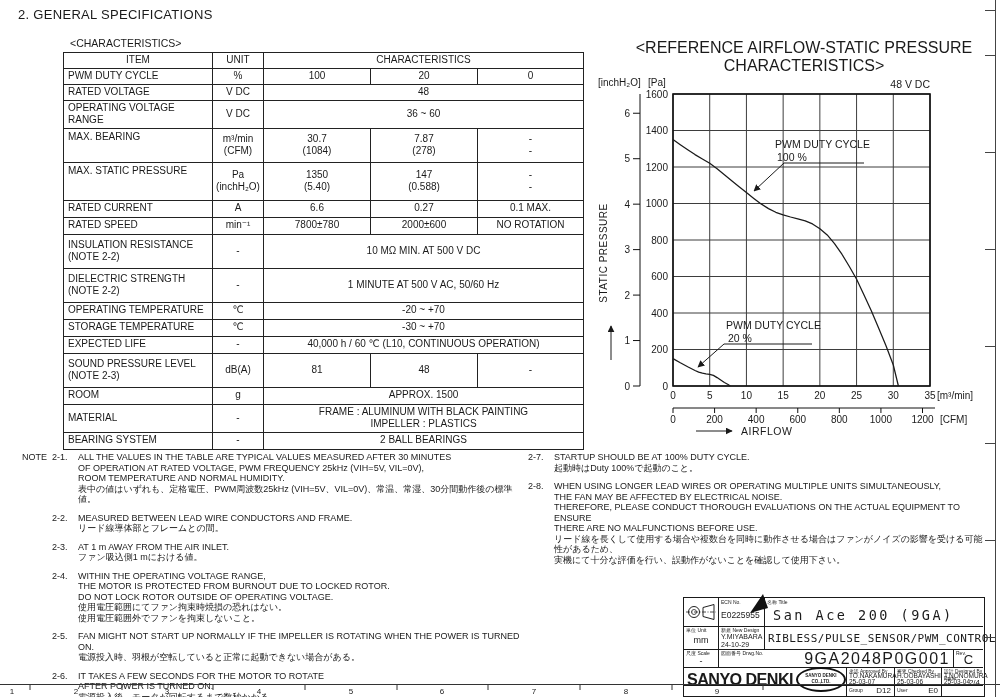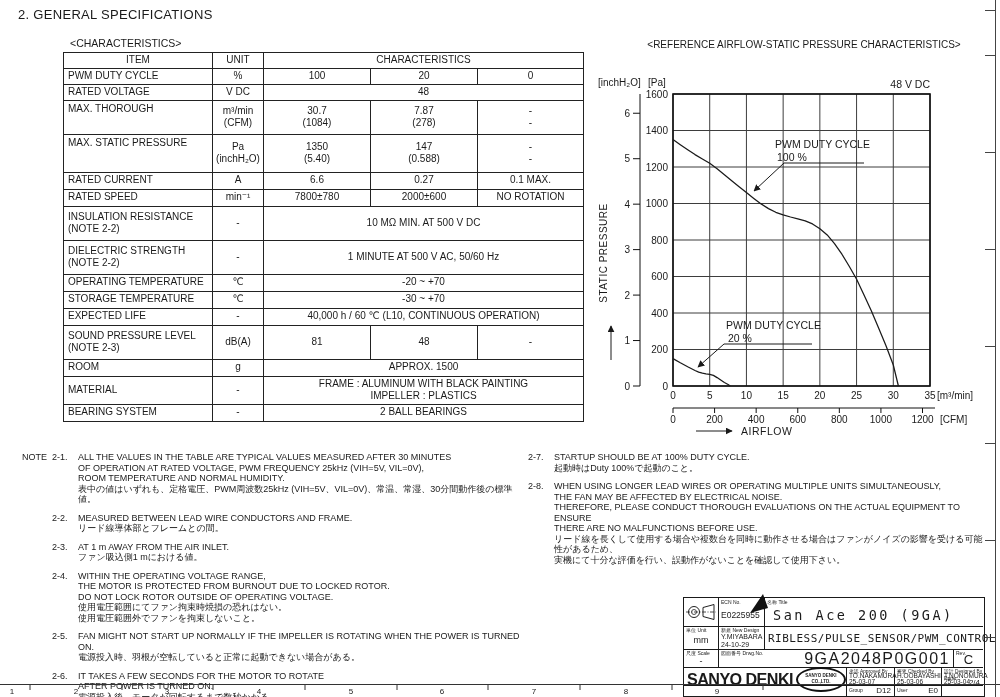--- a/index.html
+++ b/index.html
@@ -12,21 +12,21 @@
   
   #spec-table{left:63px;top:52px;border-collapse:collapse;table-layout:fixed;width:520px;
               font-size:10px;line-height:1.25;}
   #spec-table td,#spec-table th{border:1px solid #222;padding:1px 3px;vertical-align:middle;
               white-space:pre-line;font-weight:normal;overflow:hidden;}
   #spec-table{border:1.5px solid #111;}
   .ti{text-align:left;padding-left:4px !important;}
   .tc{text-align:center;}
   .vt{vertical-align:top !important;padding-top:2px !important;}
   
-  #chart-heading{left:618px;top:39px;width:372px;text-align:center;font-size:10px;}
+  #chart-heading{left:618px;top:39px;width:372px;text-align:center;font-size:16px;}
   #plot{left:588px;top:58px;}
   #plot text{font-family:"Liberation Sans","DejaVu Sans",sans-serif;fill:#1a1a1a;}
   
   .notes-col{font-size:9px;line-height:10.5px;}
   #notes-left{left:52px;top:452px;width:470px;}
   #notes-right{left:528px;top:452px;width:462px;}
   #note-label{left:22px;top:452px;font-size:9px;}
   .note{display:flex;margin-bottom:8px;}
   .note-num{width:26px;flex:0 0 26px;}
   .note-body{flex:1;}
@@ -83,22 +83,27 @@
       <td class="tc">%</td>
       <td class="tc">100</td>
       <td class="tc">20</td>
       <td class="tc">0</td>
     </tr>
     <tr style="height:16px">
       <td class="ti">RATED VOLTAGE</td>
       <td class="tc">V DC</td>
       <td class="tc" colspan="3">48</td>
     </tr>
+    <tr style="height:16px">
+      <td class="ti">OPERATING VOLTAGE RANGE</td>
+      <td class="tc">V DC</td>
+      <td class="tc" colspan="3">36 ~ 60</td>
+    </tr>
     <tr style="height:34px">
-      <td class="ti vt">MAX. THOROUGH</td>
+      <td class="ti vt">MAX. BEARING</td>
       <td class="tc">m³/min
 (CFM)</td>
       <td class="tc">30.7
 (1084)</td>
       <td class="tc">7.87
 (278)</td>
       <td class="tc">-
 -</td>
     </tr>
     <tr style="height:38px">

